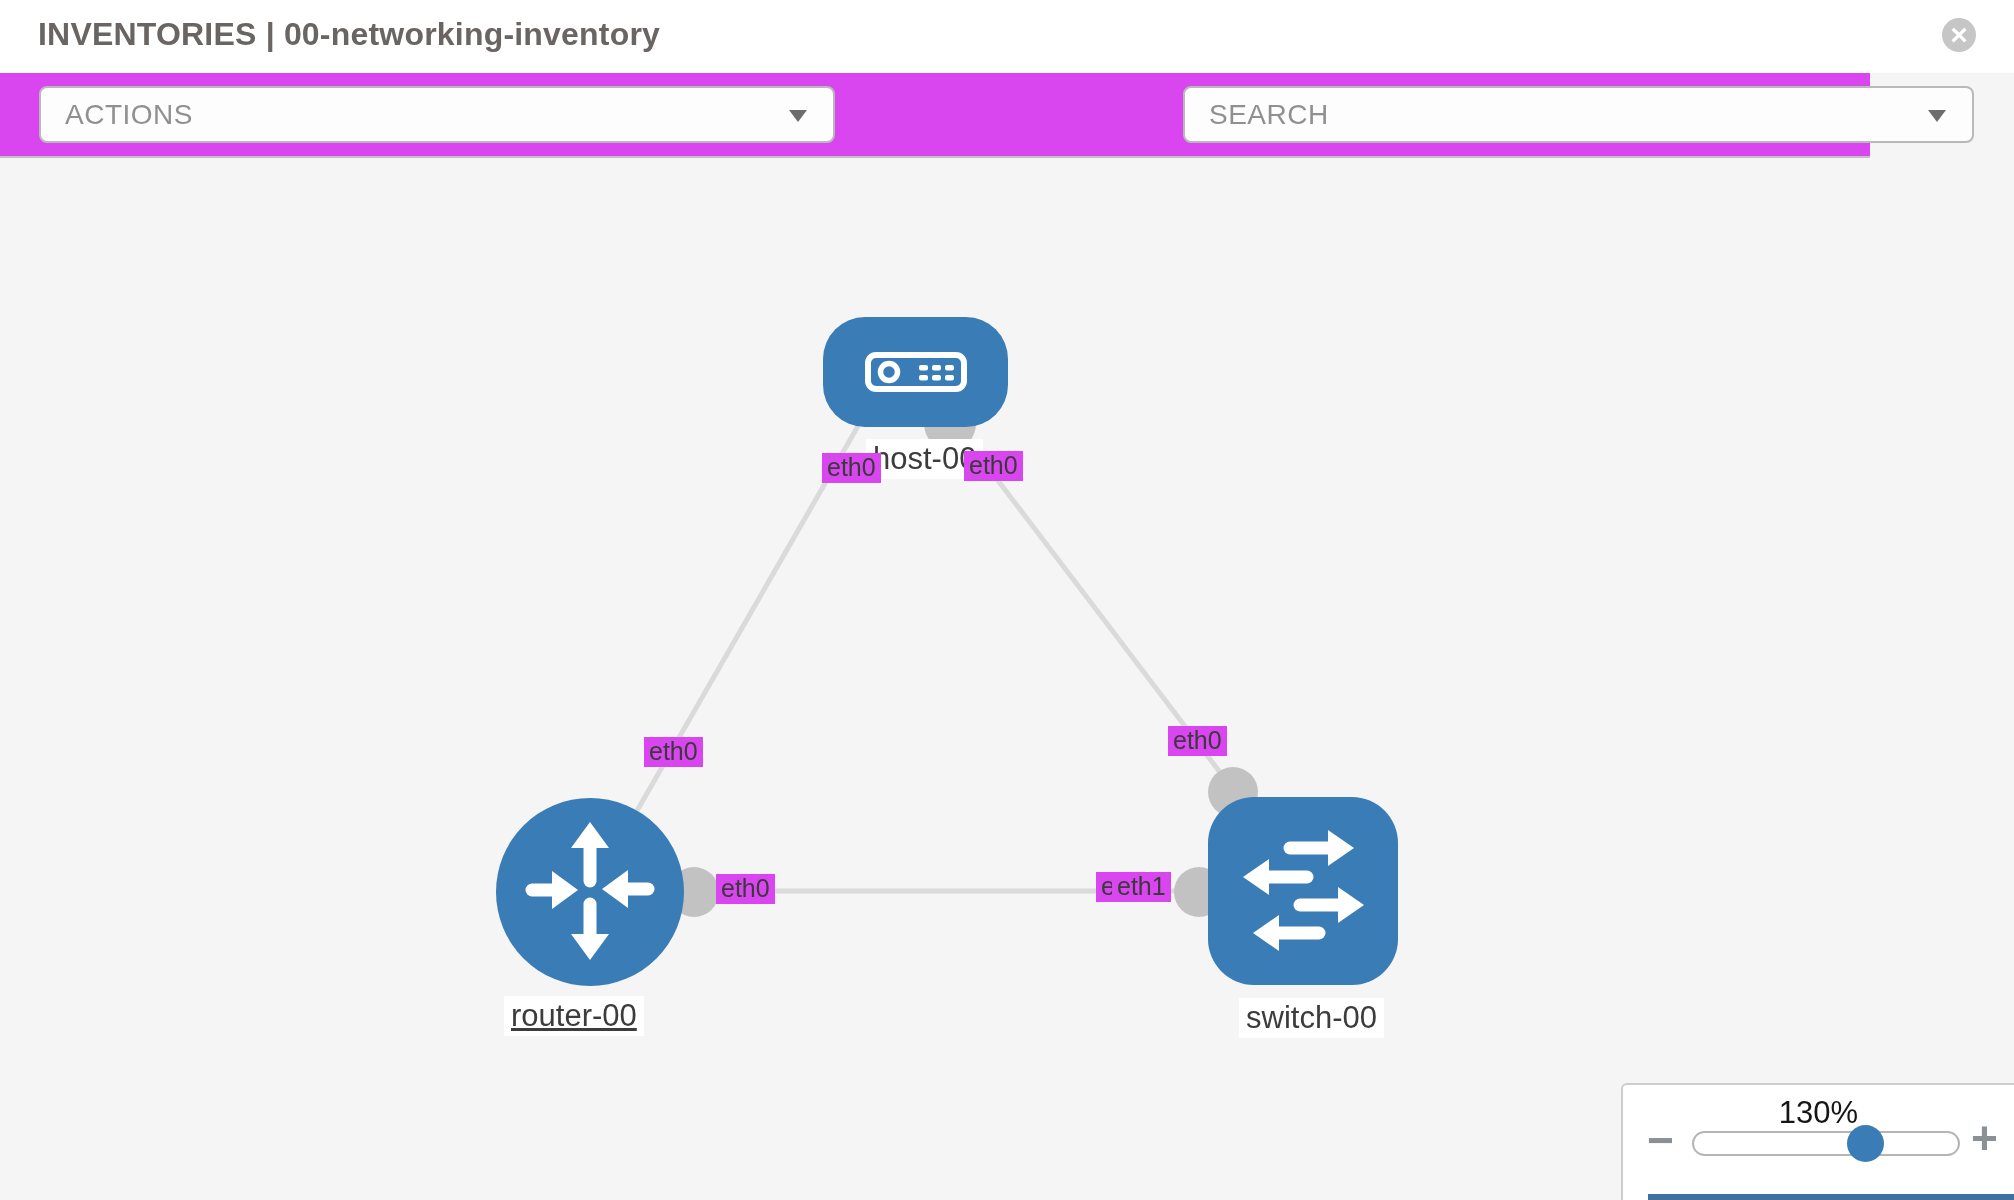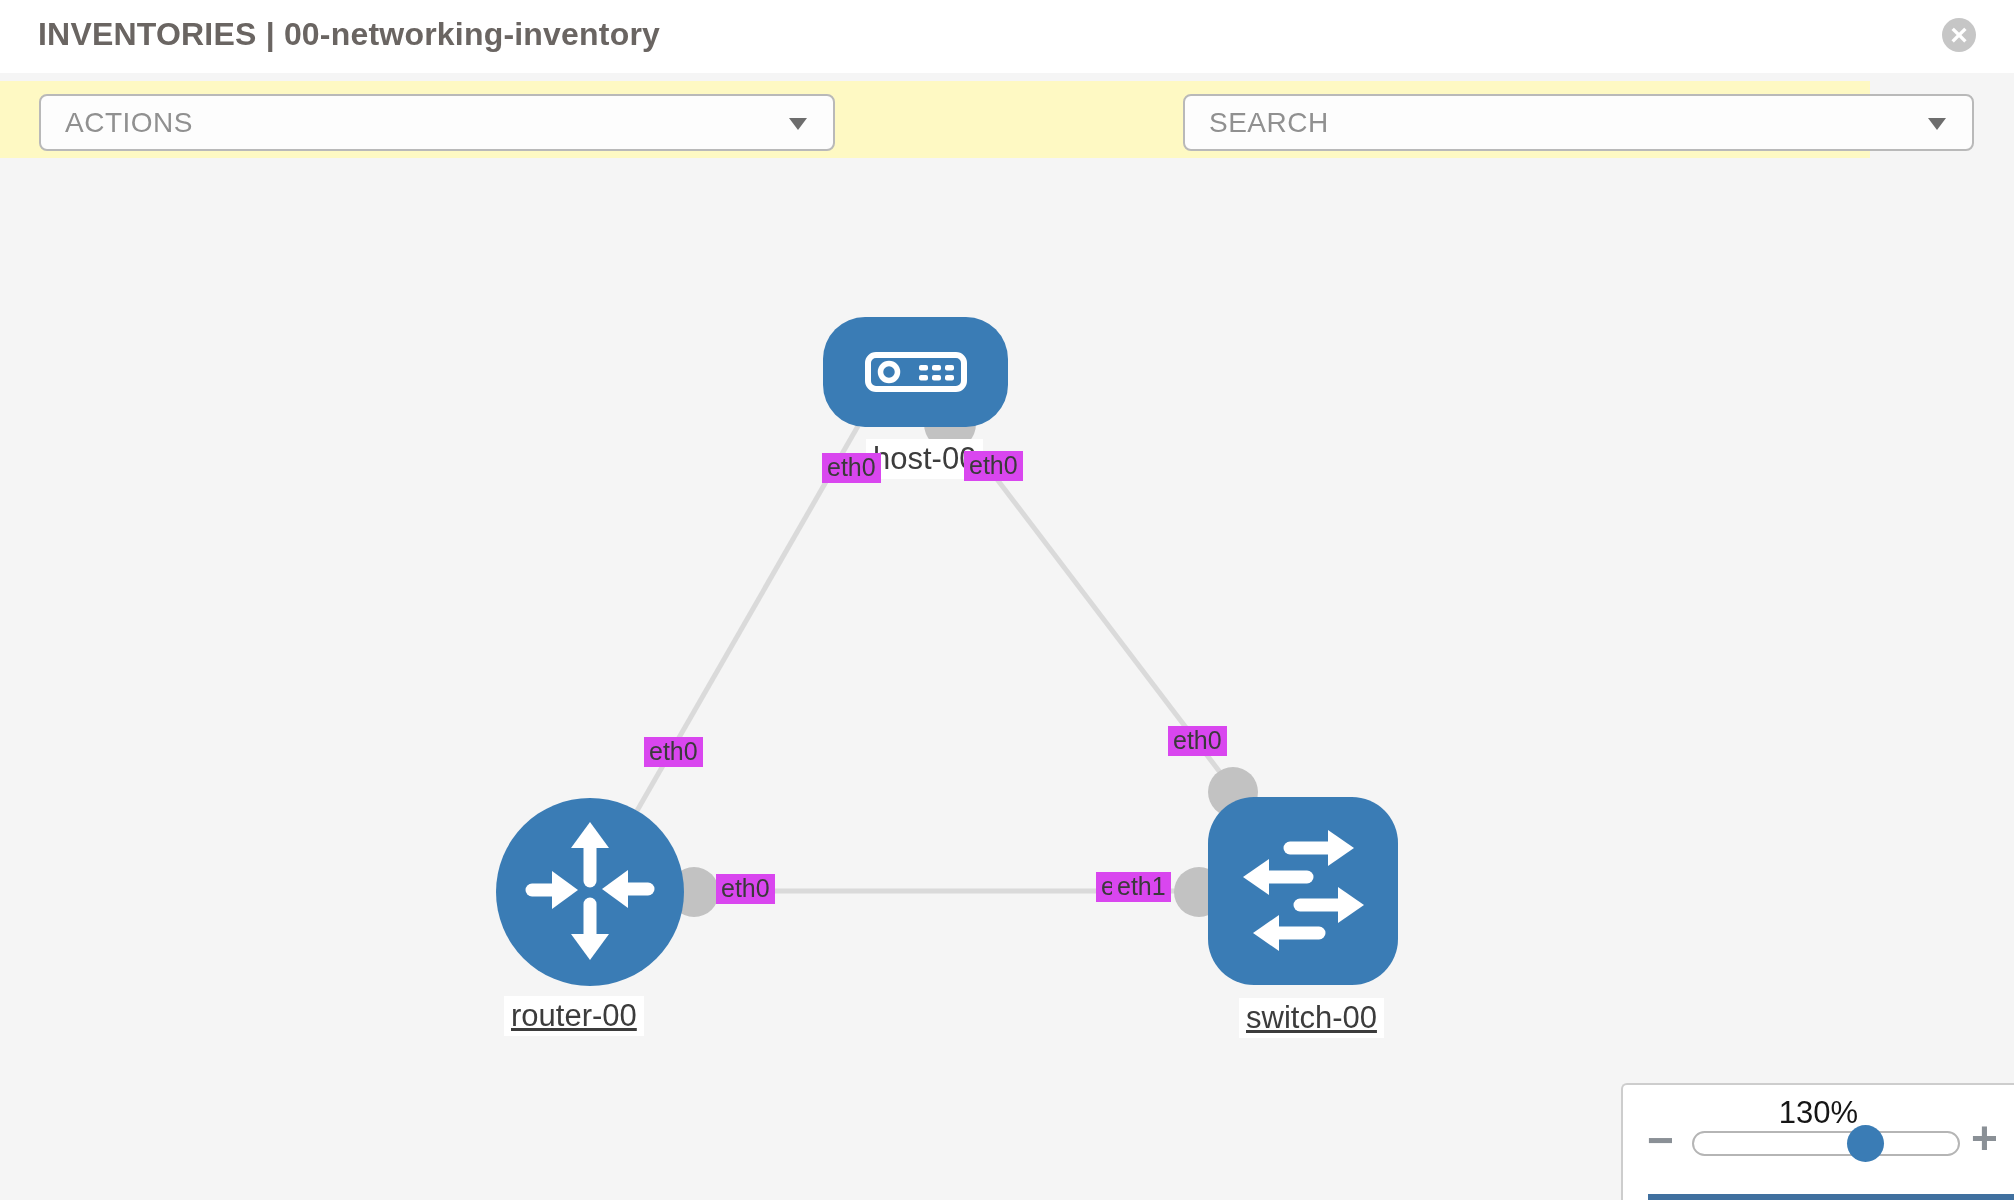--- a/index.html
+++ b/index.html
@@ -13,21 +13,21 @@
   
   .header{position:absolute;left:0;top:0;width:2014px;height:73px;background:#ffffff;}
   .page-title{position:absolute;left:38px;top:16px;font-size:32px;font-weight:700;color:#6a6562;letter-spacing:.2px;}
   .close-btn{
     position:absolute;left:1942px;top:18px;width:34px;height:34px;border-radius:50%;
     background:#c6c6c6;color:#ffffff;display:flex;align-items:center;justify-content:center;
     font-size:30px;font-weight:700;line-height:1;cursor:pointer;
   }
 
   
-  .toolbar{position:absolute;left:0;top:81px;width:1870px;height:85px;background:#fef9c3;border-bottom:2px solid #c2c2c2;box-sizing:border-box;}
+  .toolbar{position:absolute;left:0;top:73px;width:1870px;height:85px;background:#d946ef;border-bottom:2px solid #c2c2c2;box-sizing:border-box;}
   .select-box{
     position:absolute;top:13px;height:57px;background:#fdfdfd;border:2px solid #b9b9b9;border-radius:8px;
     box-sizing:border-box;display:flex;align-items:center;padding:0 24px;cursor:pointer;
   }
   .select-box .sel-label{font-size:28px;color:#909090;letter-spacing:.5px;}
   .caret{
     position:absolute;right:26px;top:50%;margin-top:-5px;width:0;height:0;
     border-left:9px solid transparent;border-right:9px solid transparent;border-top:12px solid #6d6d6d;
   }
   .actions-box{left:39px;width:796px;}
@@ -45,21 +45,21 @@
   .node-router{left:496px;top:798px;width:188px;height:188px;border-radius:50%;}
   .node-switch{left:1208px;top:797px;width:190px;height:188px;border-radius:46px;}
   .node svg{position:absolute;left:0;top:0;width:100%;height:100%;}
 
   .node-label{
     position:absolute;z-index:3;background:#ffffff;color:#3c3c3c;
     font-size:31px;padding:2px 7px;line-height:1.15;white-space:nowrap;
   }
   .lbl-host{left:866px;top:439px;}
   .lbl-router{left:504px;top:996px;text-decoration:underline;}
-  .lbl-switch{left:1239px;top:998px;text-decoration:underline;}
+  .lbl-switch{left:1239px;top:998px;}
 
   .if-label{
     position:absolute;background:#d946ef;color:#3a3a3a;
     font-size:25px;padding:1px 5px;line-height:1.1;white-space:nowrap;
   }
   .if-1{left:822px;top:453px;z-index:3;}
   .if-2{left:964px;top:451px;z-index:3;}
   .if-3{left:644px;top:737px;z-index:3;}
   .if-4{left:1168px;top:726px;z-index:3;}
   .if-5{left:716px;top:874px;z-index:3;}

